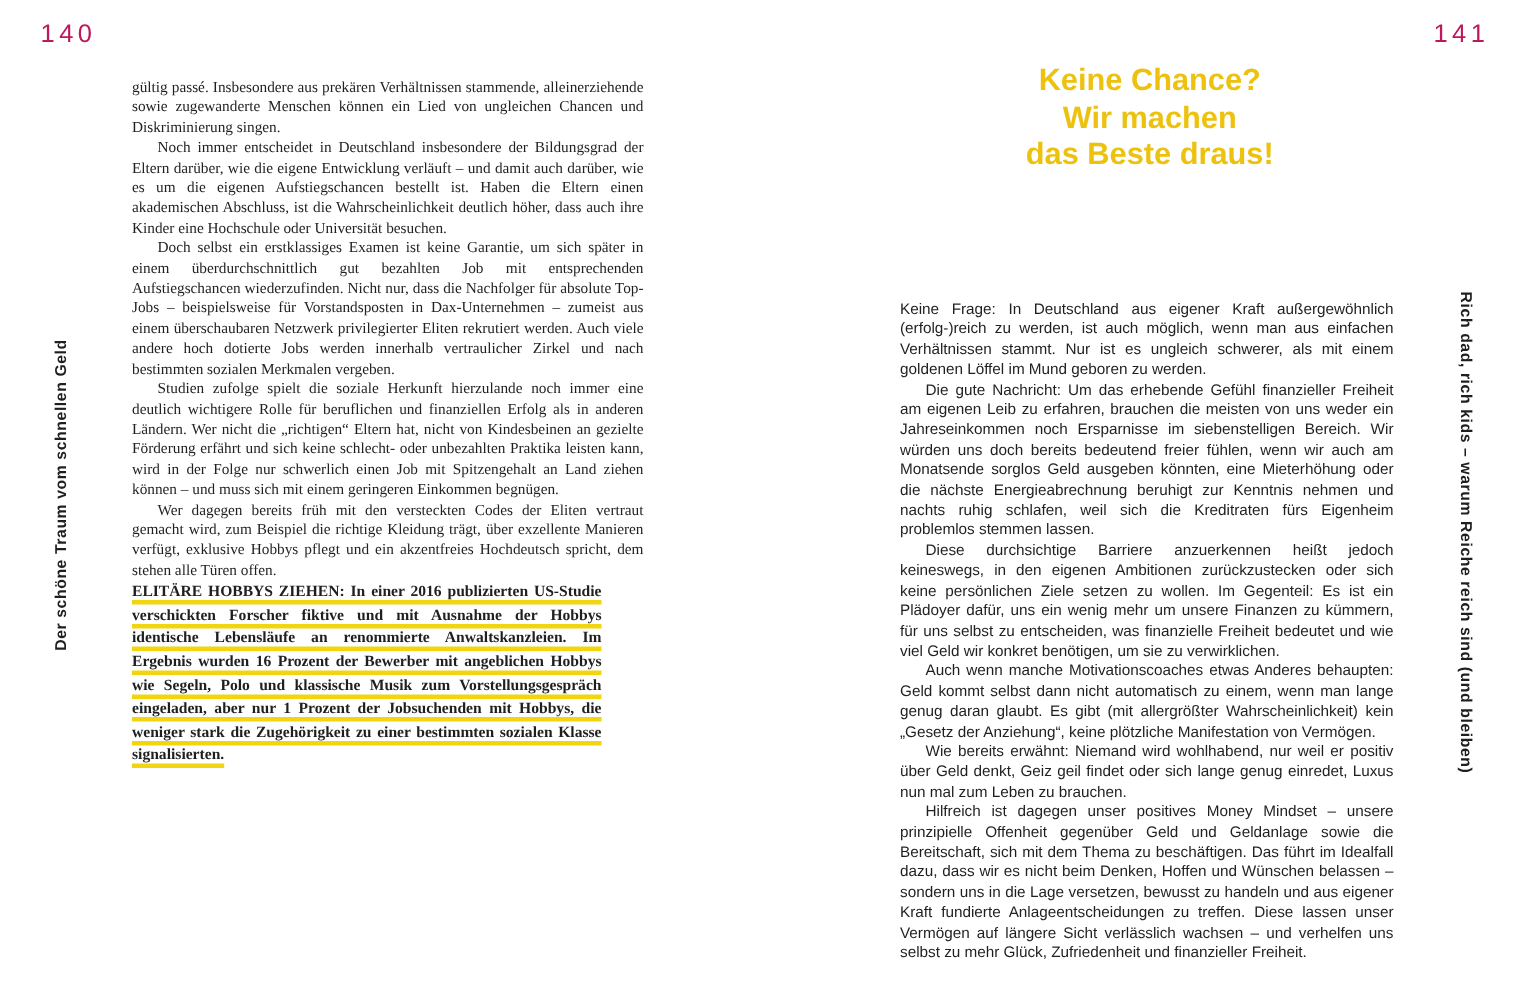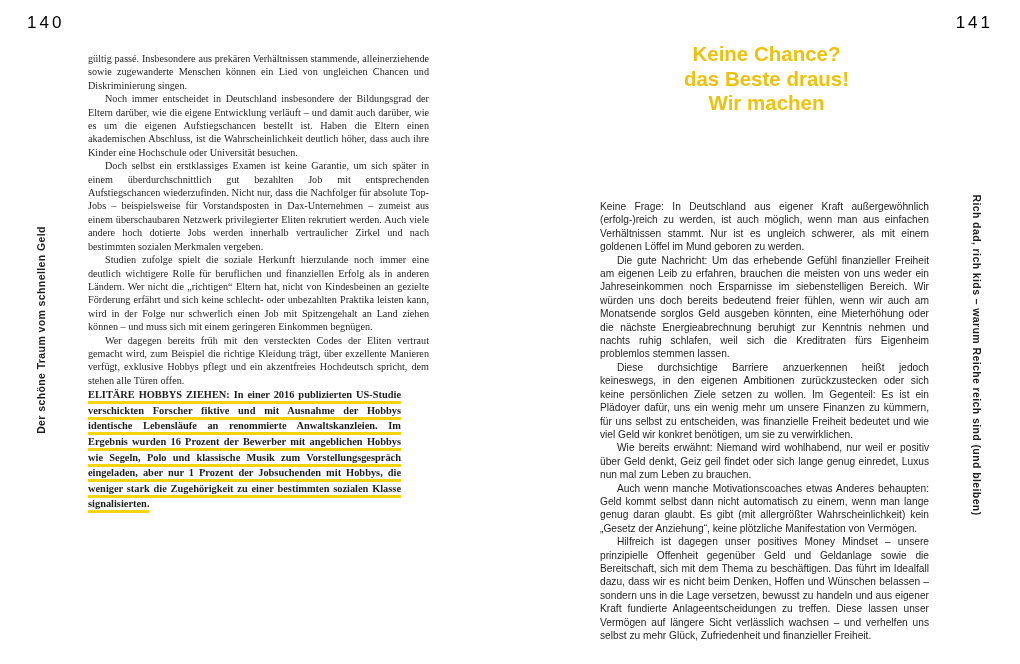--- a/index.html
+++ b/index.html
@@ -13,21 +13,21 @@
     position: relative;
     overflow: hidden;
     font-family: "Liberation Sans", sans-serif;
     color: #1f1f1f;
   }
   .pageno {
     position: absolute;
     top: 13px;
     font-size: 17px;
     letter-spacing: 3px;
-    color: #000000;
+    color: #be185d;
   }
   .pageno.left  { left: 27px; }
   .pageno.right { right: 27px; margin-left: 20px; }
 
   .sidebar {
     position: absolute;
     white-space: nowrap;
     font-weight: bold;
     font-size: 10.5px;
     letter-spacing: 0.4px;
@@ -112,24 +112,24 @@
   <p>gültig passé. Insbesondere aus prekären Verhältnissen stammende, alleinerziehende sowie zugewanderte Menschen können ein Lied von ungleichen Chancen und Diskriminierung singen.</p>
   <p>Noch immer entscheidet in Deutschland insbesondere der Bildungsgrad der Eltern darüber, wie die eigene Entwicklung verläuft – und damit auch darüber, wie es um die eigenen Aufstiegschancen bestellt ist. Haben die Eltern einen akademischen Abschluss, ist die Wahrscheinlichkeit deutlich höher, dass auch ihre Kinder eine Hochschule oder Universität besuchen.</p>
   <p>Doch selbst ein erstklassiges Examen ist keine Garantie, um sich später in einem überdurchschnittlich gut bezahlten Job mit entsprechenden Aufstiegschancen wiederzufinden. Nicht nur, dass die Nachfolger für absolute Top-Jobs – beispielsweise für Vorstandsposten in Dax-Unternehmen – zumeist aus einem überschaubaren Netzwerk privilegierter Eliten rekrutiert werden. Auch viele andere hoch dotierte Jobs werden innerhalb vertraulicher Zirkel und nach bestimmten sozialen Merkmalen vergeben.</p>
   <p>Studien zufolge spielt die soziale Herkunft hierzulande noch immer eine deutlich wichtigere Rolle für beruflichen und finanziellen Erfolg als in anderen Ländern. Wer nicht die „richtigen“ Eltern hat, nicht von Kindesbeinen an gezielte Förderung erfährt und sich keine schlecht- oder unbezahlten Praktika leisten kann, wird in der Folge nur schwerlich einen Job mit Spitzengehalt an Land ziehen können – und muss sich mit einem geringeren Einkommen begnügen.</p>
   <p>Wer dagegen bereits früh mit den versteckten Codes der Eliten vertraut gemacht wird, zum Beispiel die richtige Kleidung trägt, über exzellente Manieren verfügt, exklusive Hobbys pflegt und ein akzentfreies Hochdeutsch spricht, dem stehen alle Türen offen.</p>
   <p class="highlight">ELITÄRE HOBBYS ZIEHEN: In einer 2016 publizierten US-Studie verschickten Forscher fiktive und mit Ausnahme der Hobbys identische Lebensläufe an renommierte Anwaltskanzleien. Im Ergebnis wurden 16 Prozent der Bewerber mit angeblichen Hobbys wie Segeln, Polo und klassische Musik zum Vorstellungsgespräch eingeladen, aber nur 1 Prozent der Jobsuchenden mit Hobbys, die weniger stark die Zugehörigkeit zu einer bestimmten sozialen Klasse signalisierten.</p>
 </main>
 
 <h1 class="heading">
   <span>Keine Chance?</span>
+  <span>Wir machen</span>
   <span>das Beste draus!</span>
-  <span>Wir machen</span>
 </h1>
 
 <main class="col col-right">
   <p>Keine Frage: In Deutschland aus eigener Kraft außergewöhnlich (erfolg-)reich zu werden, ist auch möglich, wenn man aus einfachen Verhältnissen stammt. Nur ist es ungleich schwerer, als mit einem goldenen Löffel im Mund geboren zu werden.</p>
   <p>Die gute Nachricht: Um das erhebende Gefühl finanzieller Freiheit am eigenen Leib zu erfahren, brauchen die meisten von uns weder ein Jahreseinkommen noch Ersparnisse im siebenstelligen Bereich. Wir würden uns doch bereits bedeutend freier fühlen, wenn wir auch am Monatsende sorglos Geld ausgeben könnten, eine Mieterhöhung oder die nächste Energieabrechnung beruhigt zur Kenntnis nehmen und nachts ruhig schlafen, weil sich die Kreditraten fürs Eigenheim problemlos stemmen lassen.</p>
   <p>Diese durchsichtige Barriere anzuerkennen heißt jedoch keineswegs, in den eigenen Ambitionen zurückzustecken oder sich keine persönlichen Ziele setzen zu wollen. Im Gegenteil: Es ist ein Plädoyer dafür, uns ein wenig mehr um unsere Finanzen zu kümmern, für uns selbst zu entscheiden, was finanzielle Freiheit bedeutet und wie viel Geld wir konkret benötigen, um sie zu verwirklichen.</p>
+  <p>Auch wenn manche Motivationscoaches etwas Anderes behaupten: Geld kommt selbst dann nicht automatisch zu einem, wenn man lange genug daran glaubt. Es gibt (mit allergrößter Wahrscheinlichkeit) kein „Gesetz der Anziehung“, keine plötzliche Manifestation von Vermögen.</p>
   <p>Wie bereits erwähnt: Niemand wird wohlhabend, nur weil er positiv über Geld denkt, Geiz geil findet oder sich lange genug einredet, Luxus nun mal zum Leben zu brauchen.</p>
-  <p>Auch wenn manche Motivationscoaches etwas Anderes behaupten: Geld kommt selbst dann nicht automatisch zu einem, wenn man lange genug daran glaubt. Es gibt (mit allergrößter Wahrscheinlichkeit) kein „Gesetz der Anziehung“, keine plötzliche Manifestation von Vermögen.</p>
   <p>Hilfreich ist dagegen unser positives Money Mindset – unsere prinzipielle Offenheit gegenüber Geld und Geldanlage sowie die Bereitschaft, sich mit dem Thema zu beschäftigen. Das führt im Idealfall dazu, dass wir es nicht beim Denken, Hoffen und Wünschen belassen – sondern uns in die Lage versetzen, bewusst zu handeln und aus eigener Kraft fundierte Anlageentscheidungen zu treffen. Diese lassen unser Vermögen auf längere Sicht verlässlich wachsen – und verhelfen uns selbst zu mehr Glück, Zufriedenheit und finanzieller Freiheit.</p>
 </main>
 
 </body></html>

